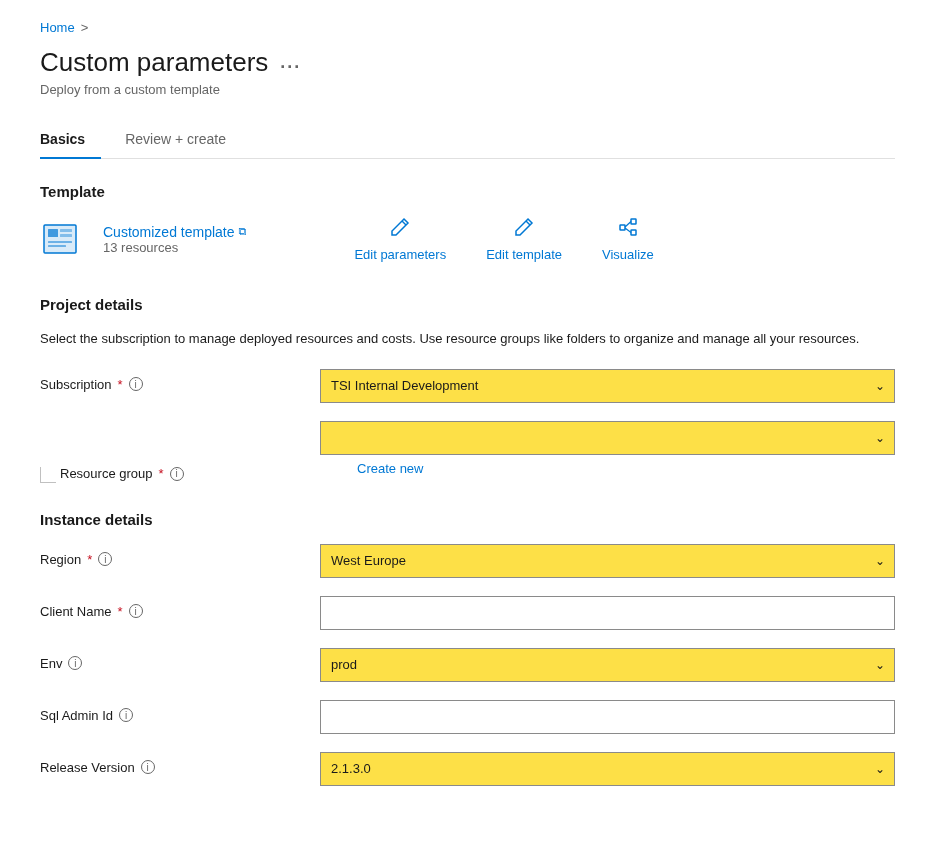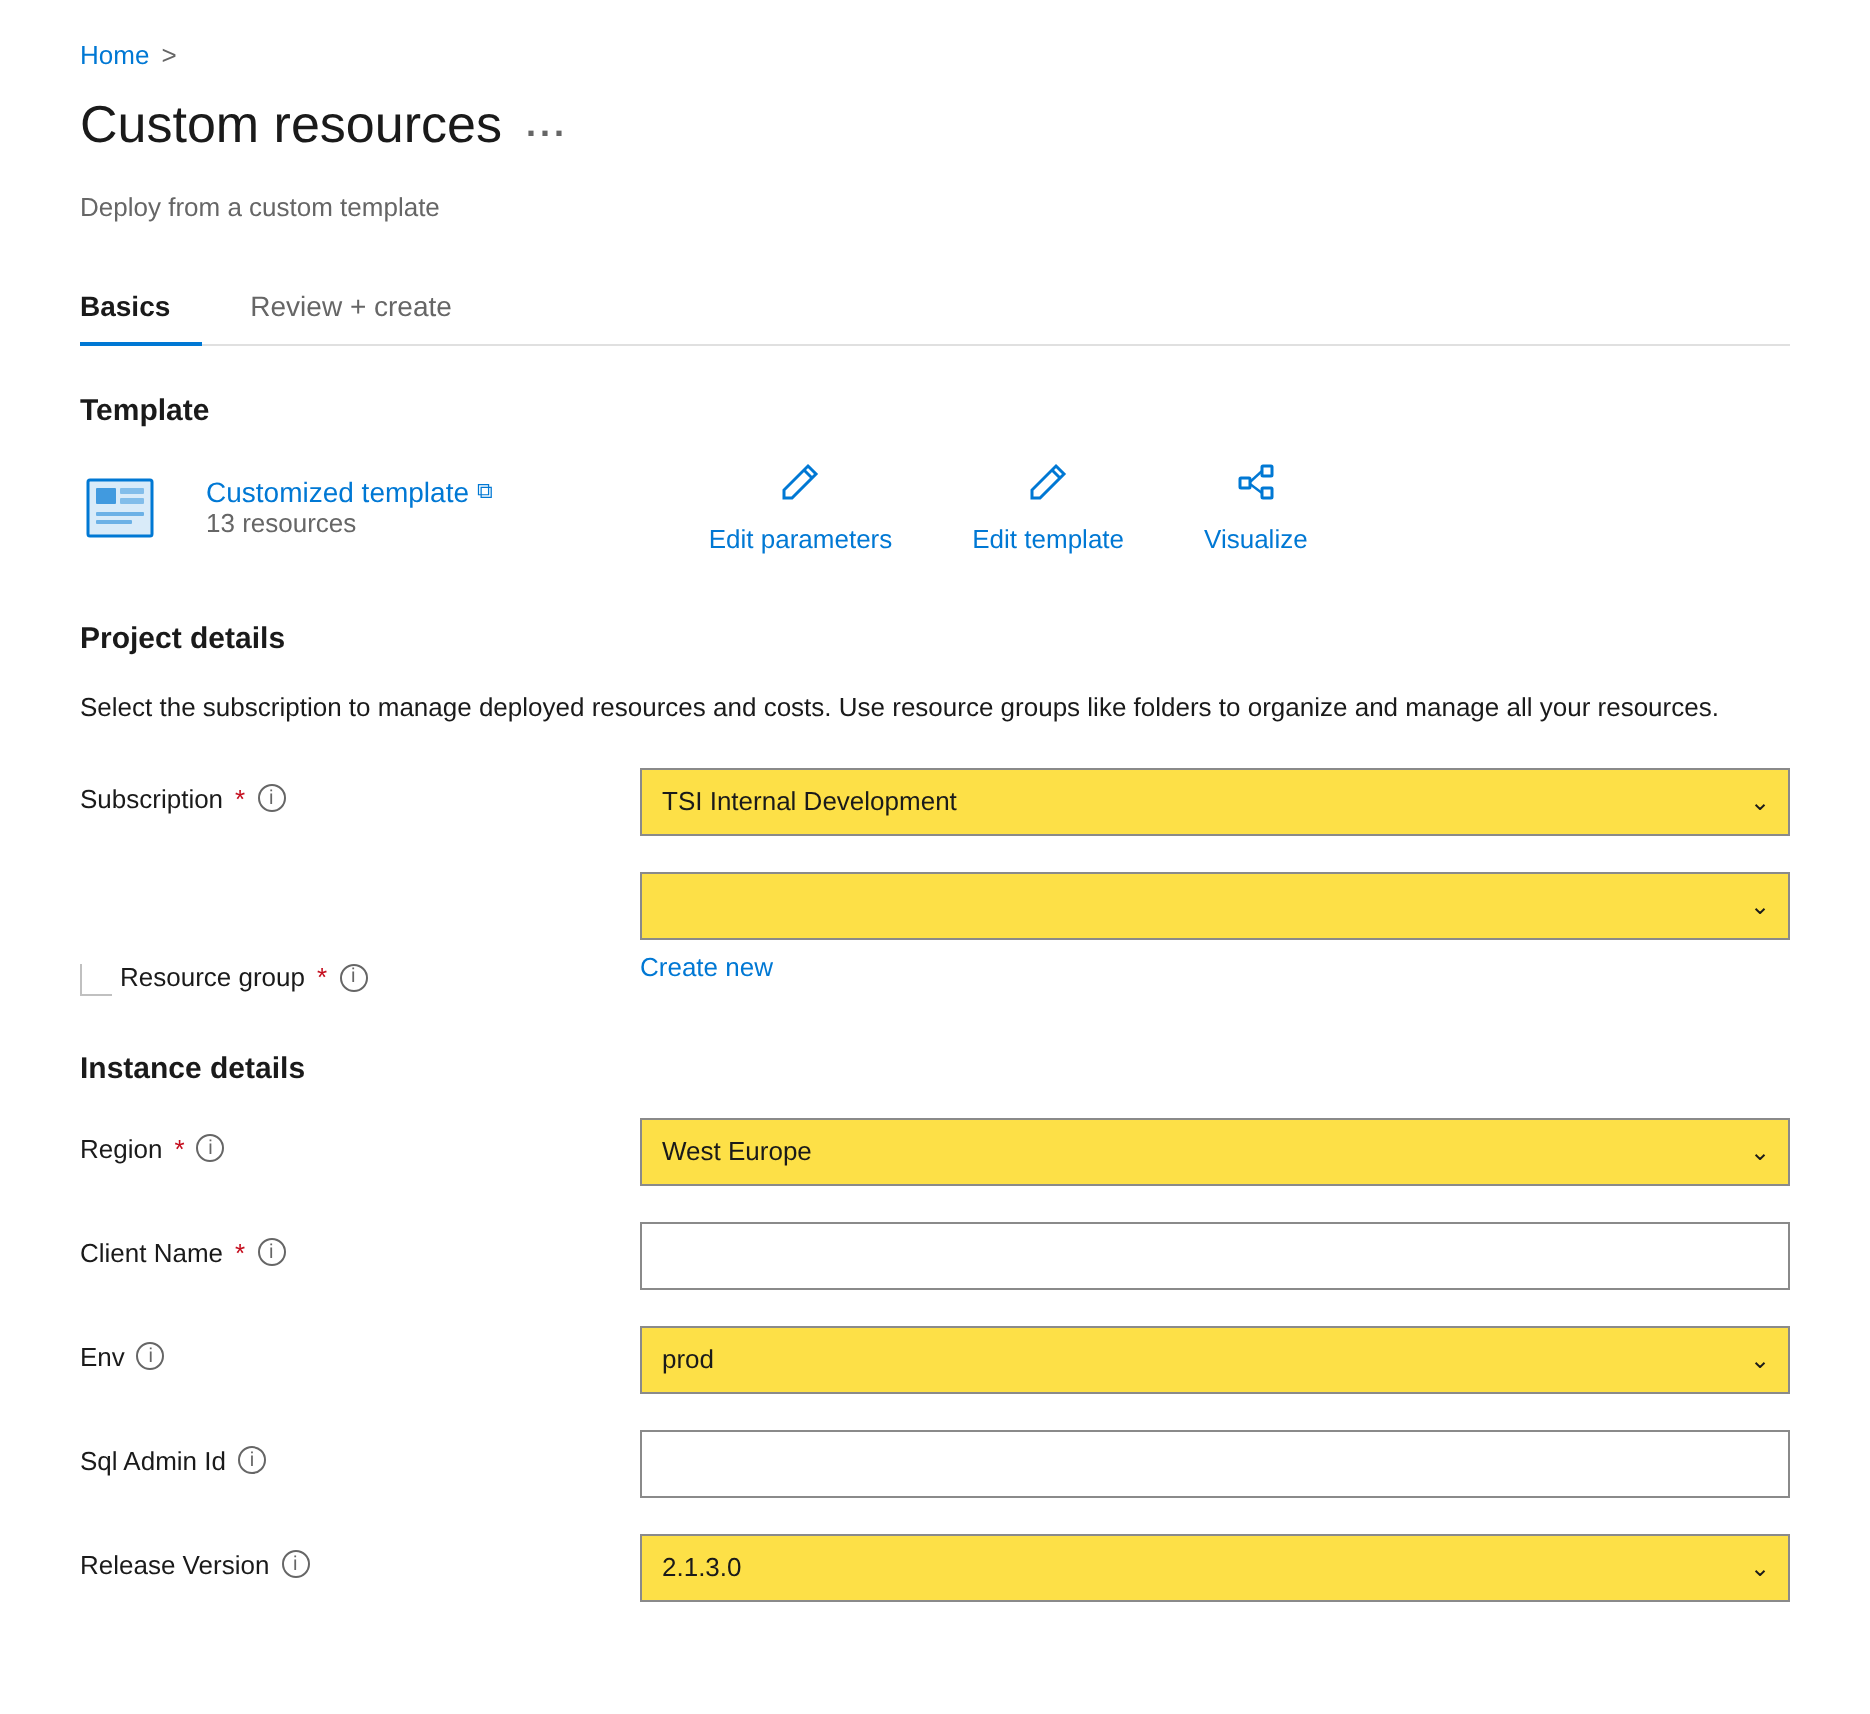--- a/index.html
+++ b/index.html
@@ -27,21 +27,21 @@
       font-size: 26px;
       font-weight: 300;
       color: #1a1a1a;
       display: flex;
       align-items: center;
       gap: 12px;
     }
     .page-subtitle {
       font-size: 13px;
       color: #666;
-      margin-top: 18px;
+      margin-top: 4px;
       margin-bottom: 24px;
     }
 
     .tabs {
       display: flex;
       gap: 0;
       border-bottom: 1px solid #e0e0e0;
       margin-bottom: 24px;
     }
     .tab {
@@ -211,36 +211,37 @@
       height: 34px;
       background: #fff;
     }
 
     .create-new-link {
       color: #0078d4;
       font-size: 13px;
       cursor: pointer;
       margin-top: 6px;
       display: inline-block;
+      margin-left: 37px;
     }
 
     .instance-details {
       margin-bottom: 20px;
     }
   </style>
 </head>
 <body>
 
 <div class="breadcrumb">
   <a style="color:#0078d4;text-decoration:none;">Home</a>
   <span class="separator">&gt;</span>
 </div>
 
 <div style="display:flex;align-items:center;gap:12px;margin-bottom:4px;">
-  <h1 class="page-title">Custom resources</h1>
+  <h1 class="page-title">Custom parameters</h1>
   <span class="more-icon" style="font-size:18px;color:#666;cursor:pointer;font-weight:bold;letter-spacing:2px;">...</span>
 </div>
 <div class="page-subtitle">Deploy from a custom template</div>
 
 <div class="tabs">
   <div class="tab active">Basics</div>
   <div class="tab">Review + create</div>
 </div>
 
 <div class="template-section">

